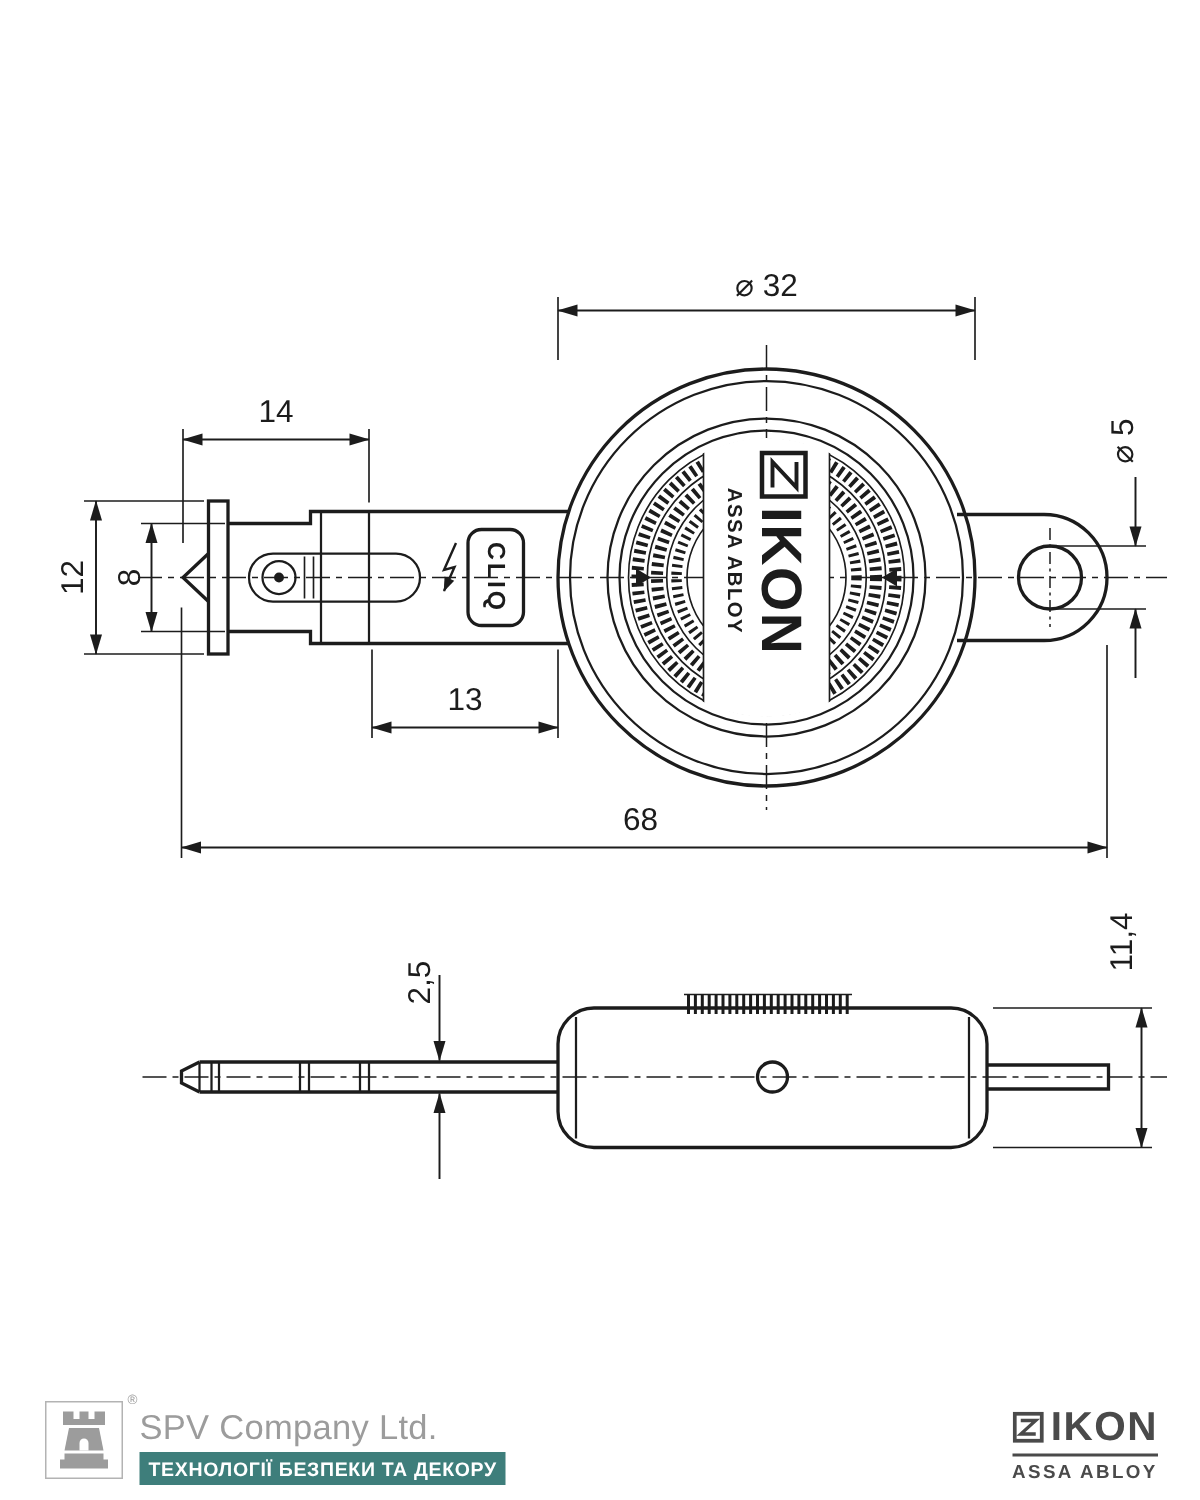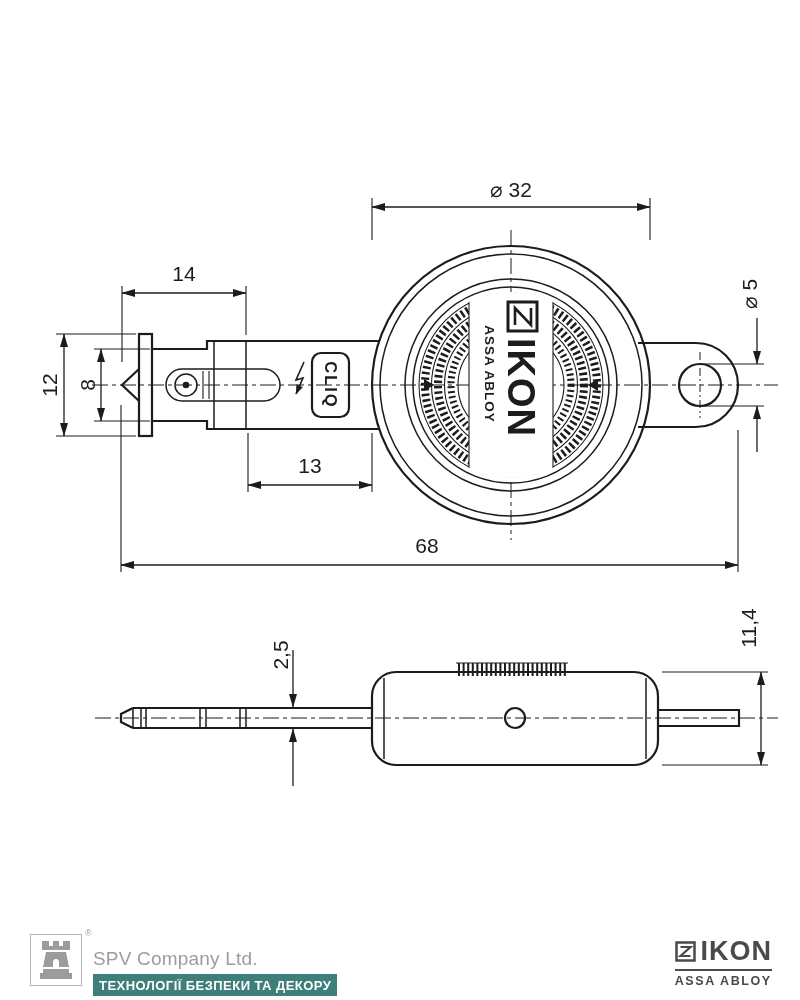--- a/index.html
+++ b/index.html
@@ -11,21 +11,21 @@
   .thin{fill:none;stroke:var(--line,#1c1c1c);stroke-width:1.1;}
   .dim {fill:none;stroke:var(--line,#1c1c1c);stroke-width:1.3;}
   .cl  {fill:none;stroke:var(--line,#1c1c1c);stroke-width:1;stroke-dasharray:16 4 4 4;}
   .fillshape{fill:var(--line,#1c1c1c);stroke:none;}
   .dimtext{font-size:21px;}
   
   .footer{position:absolute;left:0;top:928px;width:800px;height:72px;}
   .f-left{position:absolute;left:30px;top:6px;display:flex;gap:11px;align-items:flex-start;}
   .logo-box{width:52px;height:52px;border:1px solid #b3b3b3;display:flex;align-items:center;justify-content:center;background:#fff;box-sizing:border-box;}
   .reg{position:absolute;left:85px;top:0;font-size:9px;color:var(--footer-gray,#9c9c9c);}
-  .company-name{font-size:19px;color:var(--footer-gray,#9c9c9c);line-height:1.15;letter-spacing:.2px;margin-top:14px;}
+  .company-name{font-size:23px;color:var(--footer-gray,#9c9c9c);line-height:1.15;letter-spacing:.2px;margin-top:4px;}
   .tagline{margin-top:4px;background:var(--footer-teal,#3e7e7b);color:#fff;font-size:13px;font-weight:bold;
            letter-spacing:.45px;padding:4px 6px 3px;width:fit-content;white-space:nowrap;}
   .f-right{position:absolute;right:28px;top:10px;color:var(--brand-gray,#4a4a4a);text-align:center;}
   .brand-row{display:flex;align-items:center;justify-content:center;gap:5px;}
   .brand-name{font-size:27px;font-weight:bold;letter-spacing:1px;line-height:1;}
   .brand-rule{height:2px;background:var(--brand-gray,#4a4a4a);margin:4px 0 3px;}
   .brand-sub{font-size:12.5px;font-weight:bold;letter-spacing:1.6px;}
 </style>
 </head>
 <body>

